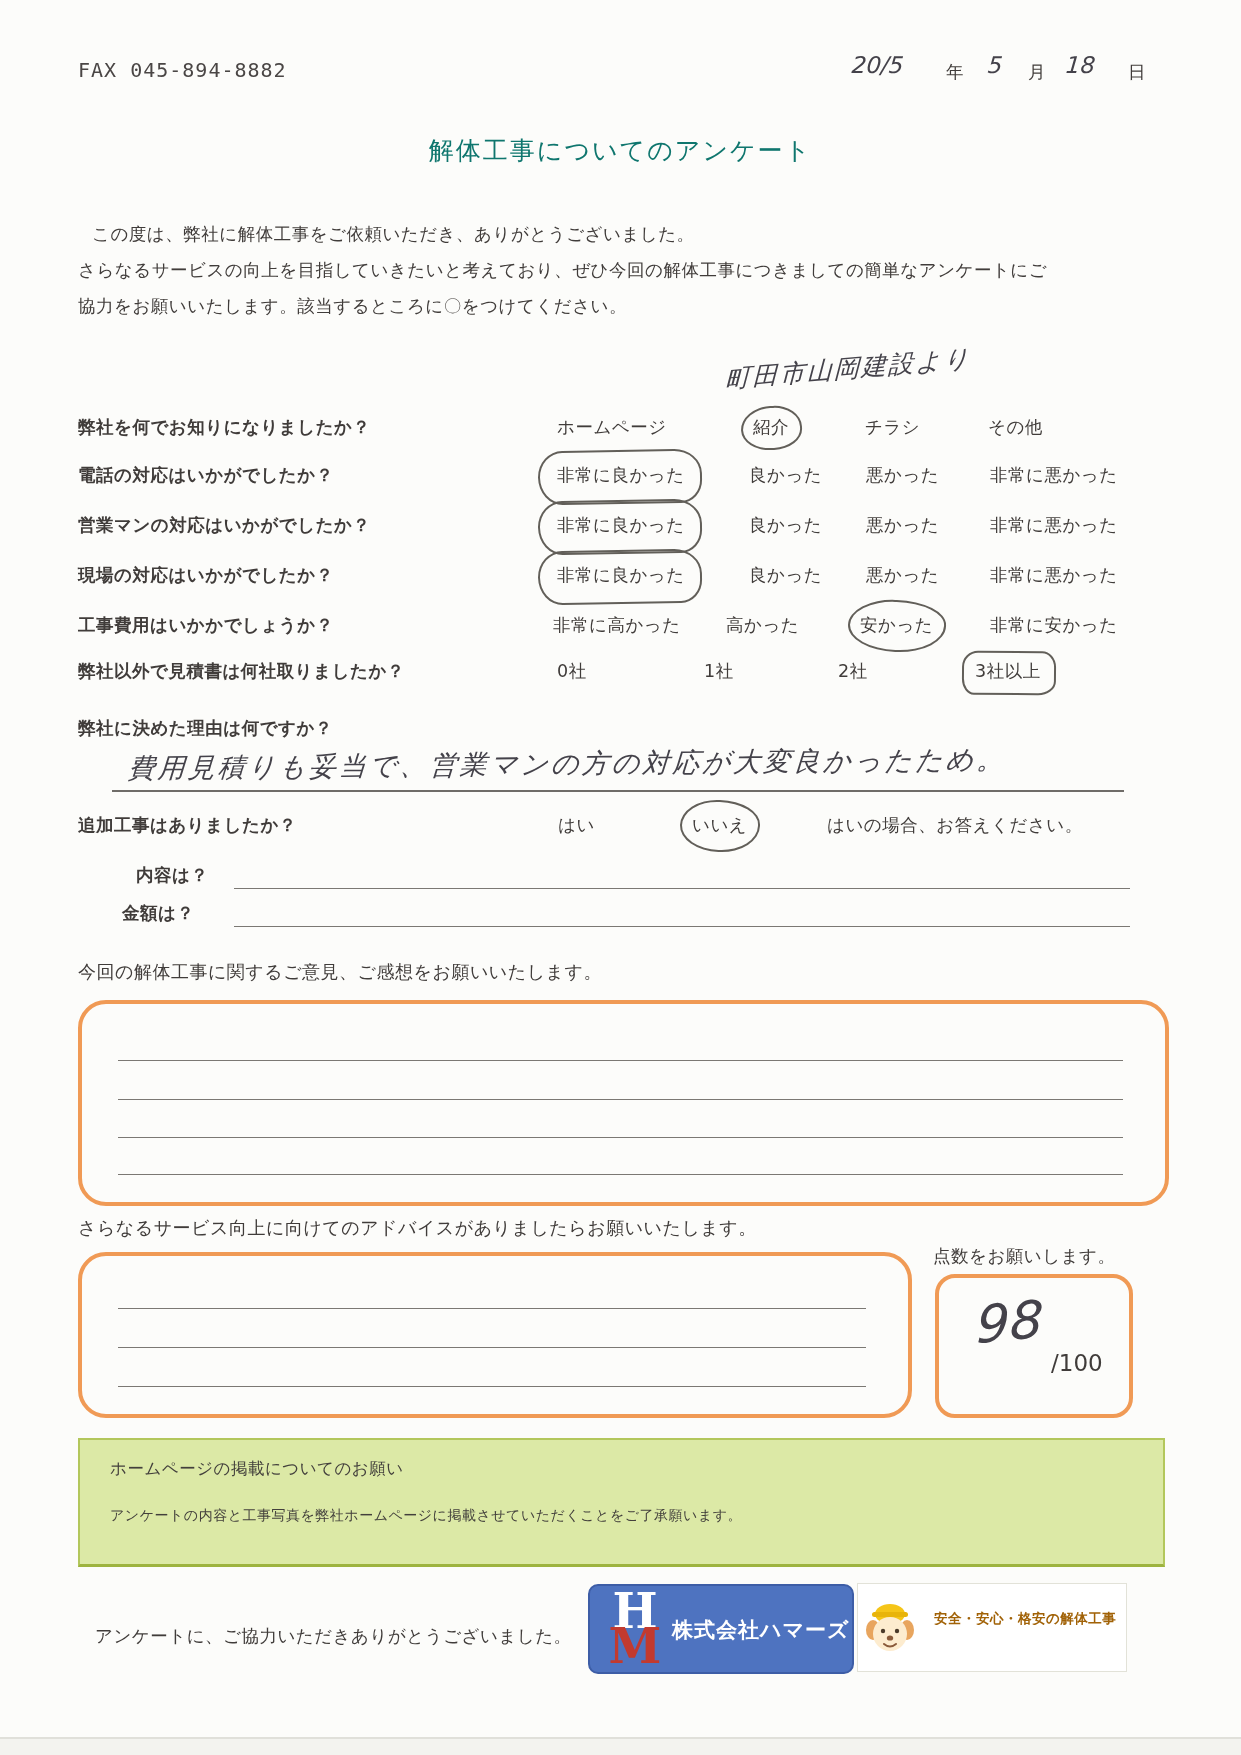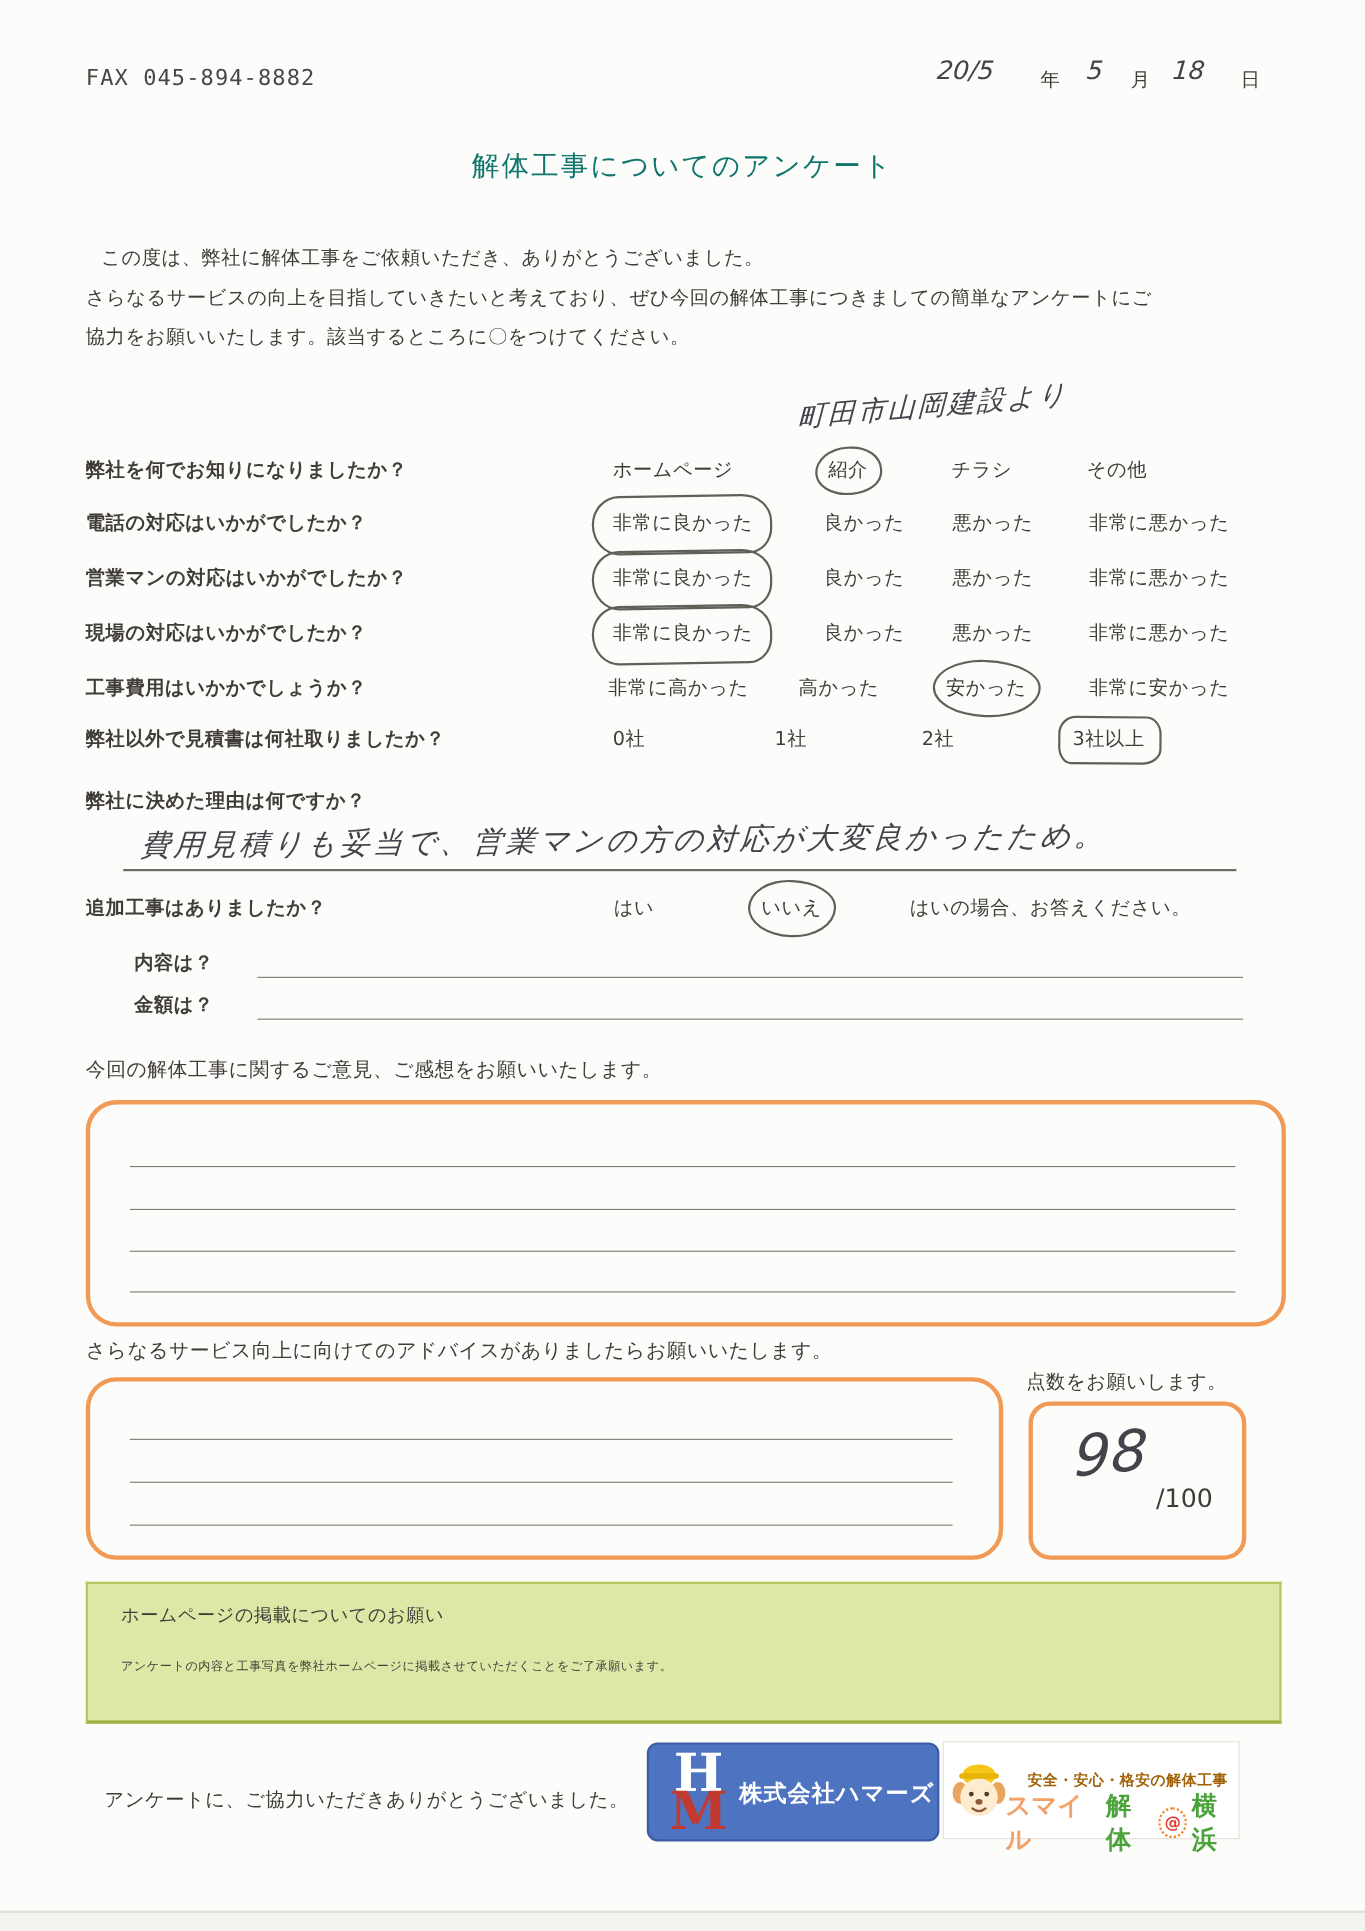--- a/index.html
+++ b/index.html
@@ -31,21 +31,21 @@
   .hw-reason{font-size:27px;transform:skewX(-4deg) rotate(-0.6deg);letter-spacing:3px;}
   .hw-date{font-size:23px;}
   .hw-score{font-size:52px;transform:skewX(-8deg) rotate(-6deg);}
   .blank-line{position:absolute;border-bottom:2px solid #6f6c68;height:0;}
   .thin-line{position:absolute;border-bottom:1.8px solid #7b7873;height:0;}
   
   .obox{position:absolute;border:4px solid #f09a55;border-radius:28px;background:transparent;}
   
   .gbox{position:absolute;background:#dce9a6;border:2px solid #b3c75c;border-bottom:3px solid #9db33f;text-align:right;}
   .gbox-heading{position:absolute;left:30px;top:18px;font-size:16.5px;color:#43403c;letter-spacing:0.5px;}
-  .gbox-body{position:absolute;left:30px;top:60px;font-size:11px;line-height:30px;color:#43403c;letter-spacing:0.5px;white-space:nowrap;}
+  .gbox-body{position:absolute;left:30px;top:60px;font-size:14px;line-height:30px;color:#43403c;letter-spacing:0.5px;white-space:nowrap;}
   
   .hamaazu{position:absolute;left:588px;top:1584px;width:262px;height:86px;background:#4e73c0;border:2px solid #3d5da6;border-radius:10px;}
   .hamaazu-name{position:absolute;left:82px;top:30px;color:#ffffff;font-weight:bold;font-size:21px;letter-spacing:1px;}
   .smile-panel{position:absolute;left:857px;top:1583px;width:268px;height:87px;background:#ffffff;border:1px solid #e2e2d8;}
   .smile-tagline{position:absolute;left:76px;top:10px;font-size:13.5px;font-weight:bold;color:#a16207;letter-spacing:0.5px;margin-top:16px;}
   .smile-row{position:absolute;left:56px;top:42px;font-size:23px;font-weight:bold;letter-spacing:0px;display:flex;align-items:center;}
   .w-smile{color:#f2a268;}
   .w-kaitai{color:#4ba33c;margin-left:4px;}
   .w-yokohama{color:#4ba33c;margin-left:4px;}
   .sun-at{display:inline-flex;align-items:center;justify-content:center;width:24px;height:24px;margin-left:5px;
@@ -125,21 +125,21 @@
 <div class="abs hw hw-reason" style="left:128px;top:746px;">費用見積りも妥当で、営業マンの方の対応が大変良かったため。</div>
 <div class="blank-line" style="left:112px;top:790px;width:1012px;border-bottom-width:2.5px;"></div>
 
 <div class="q-row" style="top:813px;">
   <span class="abs q-label" style="left:78px;">追加工事はありましたか？</span>
   <span class="opt" style="left:558px;">はい</span>
   <span class="opt c-ellipse" style="left:692px;">いいえ</span>
   <span class="opt" style="left:827px;">はいの場合、お答えください。</span>
 </div>
 
-<div class="abs q-label" style="left:122px;top:863px;">内容は？</div>
+<div class="abs q-label" style="left:136px;top:863px;">内容は？</div>
 <div class="thin-line" style="left:234px;top:888px;width:896px;"></div>
 <div class="abs q-label" style="left:122px;top:901px;">金額は？</div>
 <div class="thin-line" style="left:234px;top:926px;width:896px;"></div>
 
 <div class="abs body-text" style="left:78px;top:960px;font-size:18px;">今回の解体工事に関するご意見、ご感想をお願いいたします。</div>
 <div class="obox" style="left:78px;top:1000px;width:1083px;height:198px;">
   <div class="thin-line" style="left:36px;top:56px;width:1005px;"></div>
   <div class="thin-line" style="left:36px;top:95px;width:1005px;"></div>
   <div class="thin-line" style="left:36px;top:133px;width:1005px;"></div>
   <div class="thin-line" style="left:36px;top:170px;width:1005px;"></div>
@@ -182,21 +182,15 @@
     <rect x="8" y="16" width="36" height="5" rx="2.5" fill="#e8b40a"></rect>
     <ellipse cx="9" cy="34" rx="7" ry="10" fill="#e8a55e"></ellipse>
     <ellipse cx="43" cy="34" rx="7" ry="10" fill="#e8a55e"></ellipse>
     <circle cx="26" cy="38" r="17" fill="#fdeccf"></circle>
     <circle cx="19" cy="35" r="2.2" fill="#4a3a2a"></circle>
     <circle cx="33" cy="35" r="2.2" fill="#4a3a2a"></circle>
     <ellipse cx="26" cy="42" rx="3.2" ry="2.6" fill="#8a5a3a"></ellipse>
     <path d="M20 48 q6 5 12 0" stroke="#8a5a3a" stroke-width="2" fill="none" stroke-linecap="round"></path>
   </svg>
   <div class="smile-tagline">安全・安心・格安の解体工事</div>
-  <div class="smile-row">
-    <span class="w-smile">スマイル</span>
-    <span class="w-kaitai">解体</span>
-    <span class="sun-at">@</span>
-    <span class="w-yokohama">横浜</span>
-  </div>
 </div>
 
 <div class="scan-edge"></div>
 
 </body></html>

